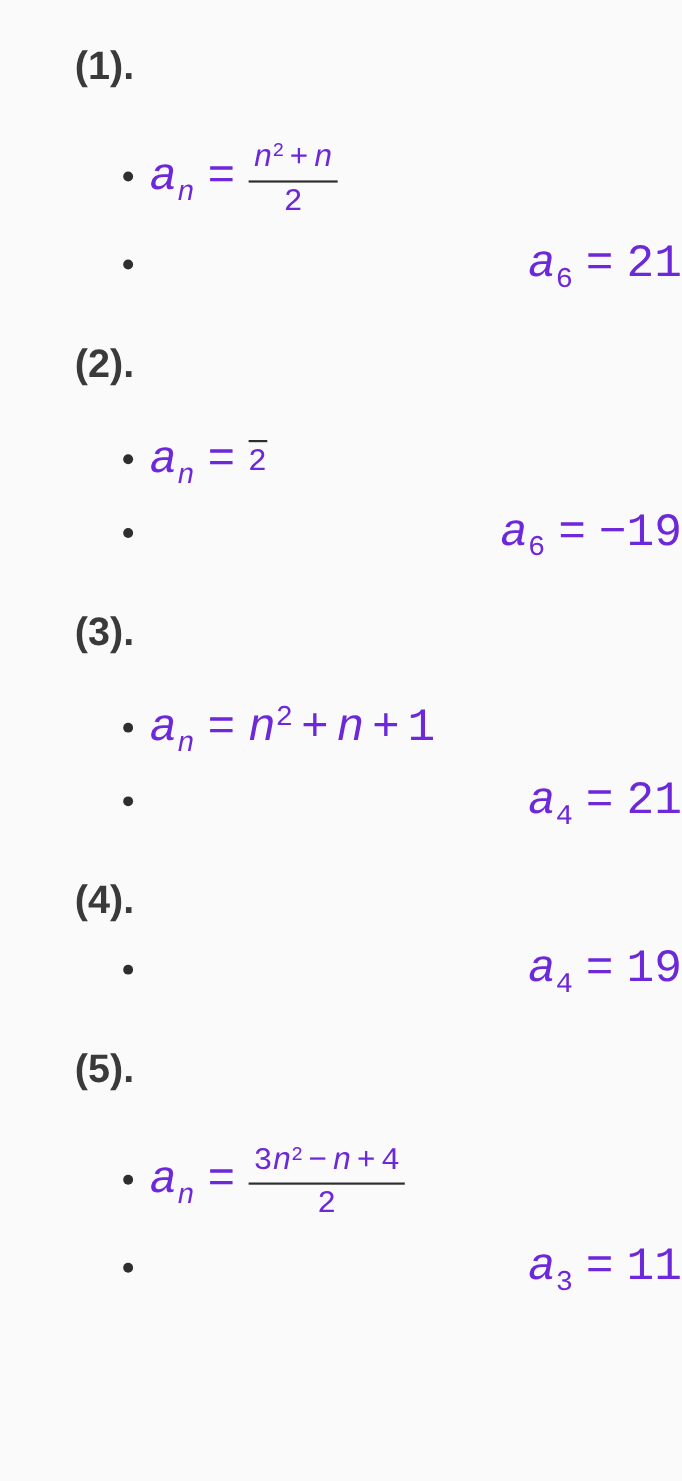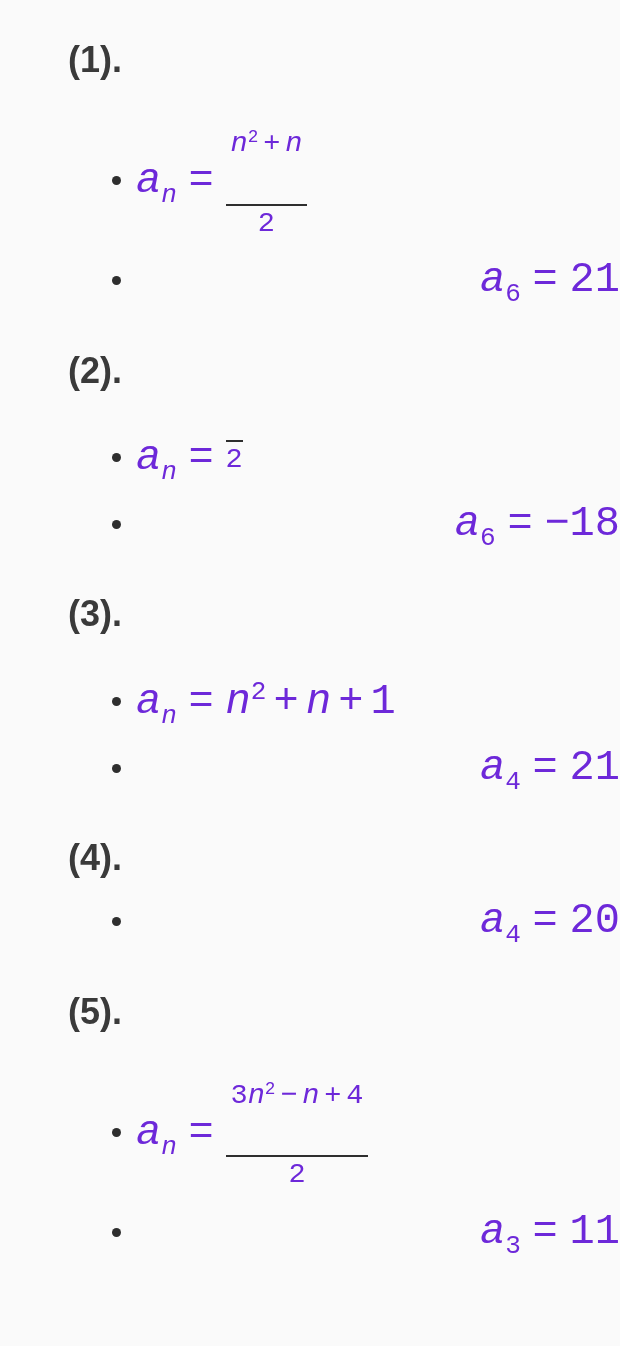--- a/index.html
+++ b/index.html
@@ -63,21 +63,20 @@
     vertical-align: 0.55em;
     line-height: 0;
   }
   .frac {
     display: inline-flex;
     flex-direction: column;
     align-items: center;
     vertical-align: middle;
     font-size: 0.68em;
     line-height: 1;
-    gap: 40px;
   }
   .frac .num {
     padding: 7px 5px 5px;
     line-height: 1;
     white-space: nowrap;
   }
   .frac .num sup.fsup {
     font-size: 0.62em;
     vertical-align: 0.5em;
     line-height: 0;
@@ -121,21 +120,21 @@
       <span class="bullet"></span>
       <span class="math">
         <span><span class="it">a</span><span class="msub it">n</span></span><span class="eq">=</span><span class="frac">
           <span class="den up">2</span>
         </span>
       </span>
     </div>
     <div class="row result-row">
       <span class="bullet"></span>
       <span class="math">
-        <span><span class="it">a</span><span class="msub up">6</span></span><span class="eq">=</span><span class="up">−18</span>
+        <span><span class="it">a</span><span class="msub up">6</span></span><span class="eq">=</span><span class="up">−19</span>
       </span>
     </div>
   </section>
 
   <section class="section">
     <h3 class="label">(3).</h3>
     <div class="row formula-row">
       <span class="bullet"></span>
       <span class="math">
         <span><span class="it">a</span><span class="msub it">n</span></span><span class="eq">=</span><span><span class="it">n</span><sup class="isup up">2</sup><span class="op">+</span><span class="it">n</span><span class="op">+</span><span class="up">1</span></span>
@@ -147,21 +146,21 @@
         <span><span class="it">a</span><span class="msub up">4</span></span><span class="eq">=</span><span class="up">21</span>
       </span>
     </div>
   </section>
 
   <section class="section">
     <h3 class="label">(4).</h3>
     <div class="row result-row">
       <span class="bullet"></span>
       <span class="math">
-        <span><span class="it">a</span><span class="msub up">4</span></span><span class="eq">=</span><span class="up">20</span>
+        <span><span class="it">a</span><span class="msub up">4</span></span><span class="eq">=</span><span class="up">19</span>
       </span>
     </div>
   </section>
 
   <section class="section">
     <h3 class="label">(5).</h3>
     <div class="row formula-row">
       <span class="bullet"></span>
       <span class="math">
         <span><span class="it">a</span><span class="msub it">n</span></span><span class="eq">=</span><span class="frac">

